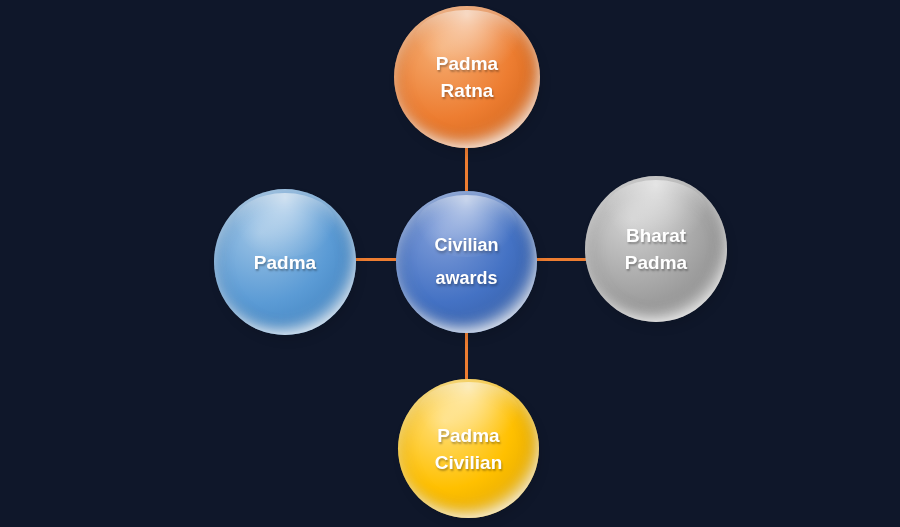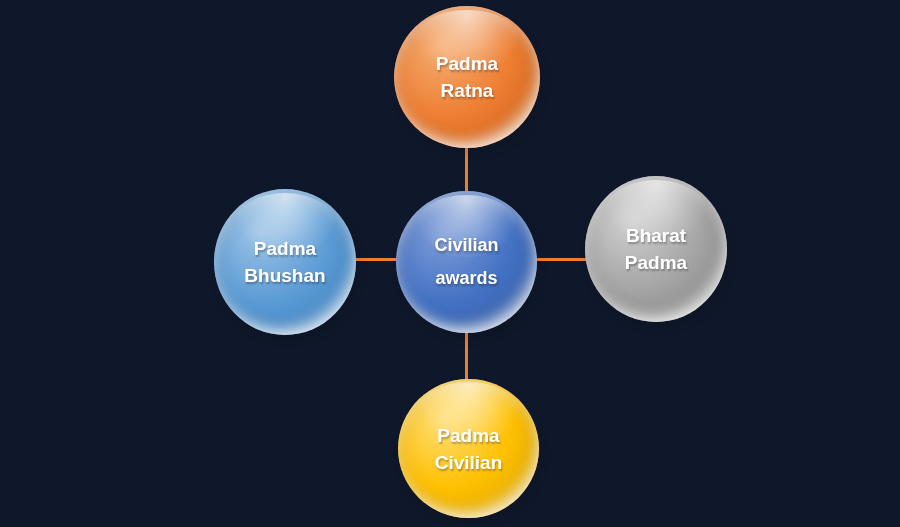--- a/index.html
+++ b/index.html
@@ -99,21 +99,20 @@
   <div class="node node-top" style="--base: #ED7D31; --light: #F5AC71; --dark: #C55A11;">
     <div class="label">
       <span>Padma</span>
       <span>Ratna</span>
     </div>
   </div>
 
   <div class="node node-left" style="--base: #5B9BD5; --light: #9CC3E5; --dark: #3577B5;">
     <div class="label">
       <span>Padma</span>
-      <span>Bhushan</span>
     </div>
   </div>
 
   <div class="node node-center" style="--base: #4472C4; --light: #7E9CD8; --dark: #2F5597;">
     <div class="label">
       <span>Civilian</span>
       <span>awards</span>
     </div>
   </div>
 

